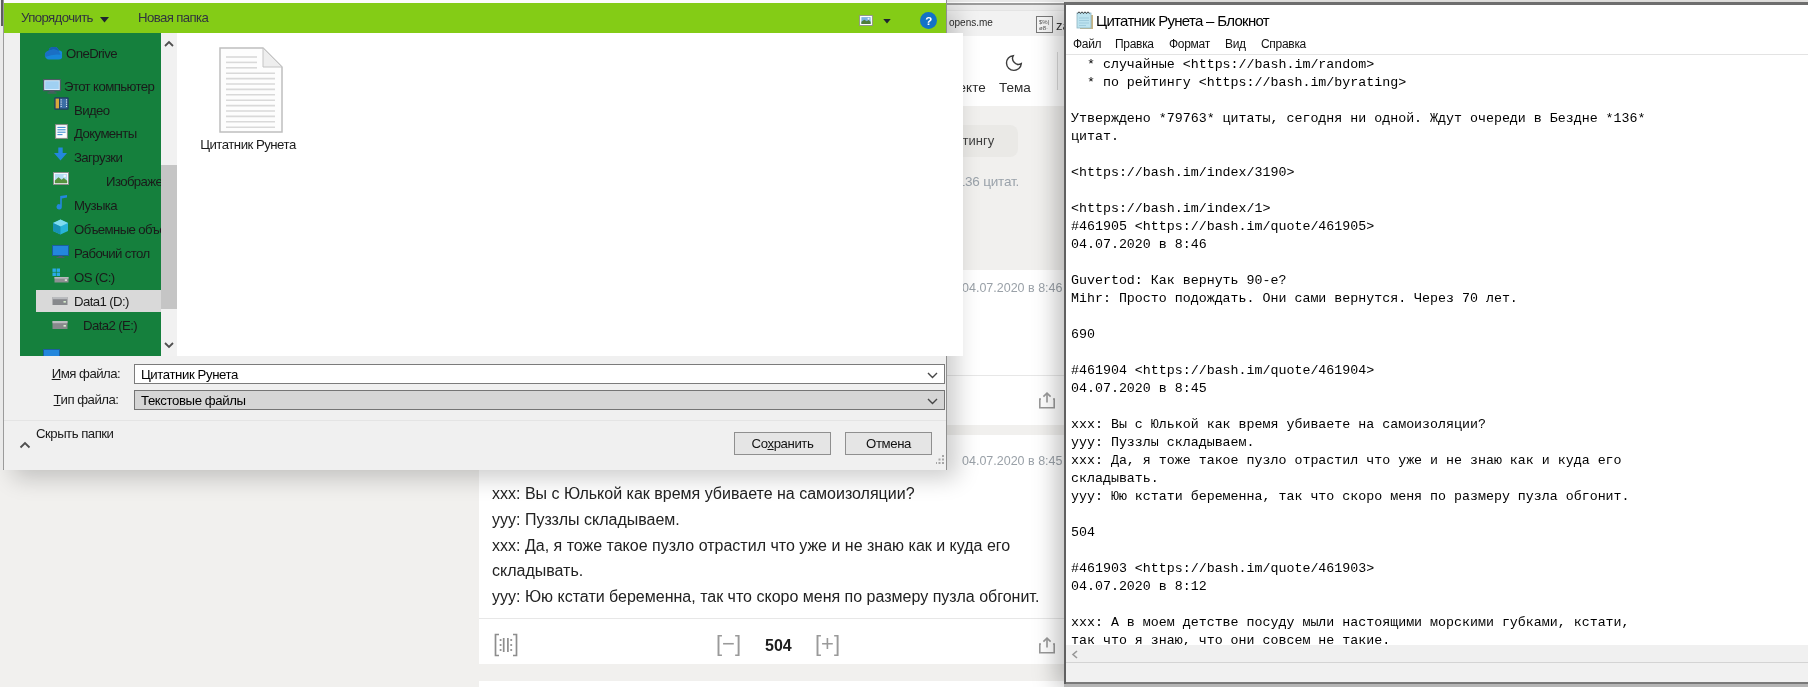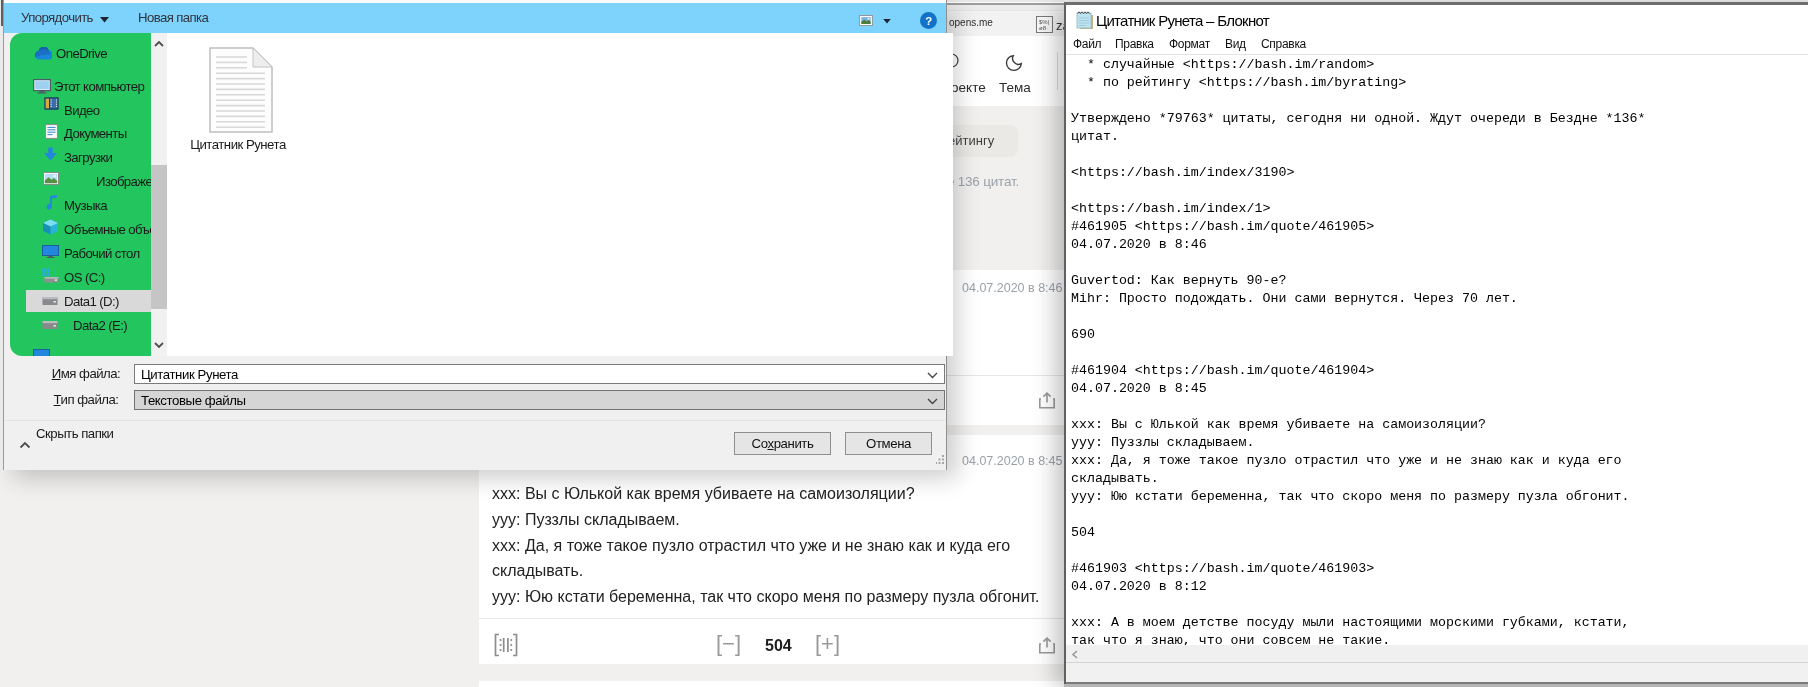--- a/index.html
+++ b/index.html
@@ -24,23 +24,23 @@
 #chiprating span{position:absolute;left:18px;top:8px;font-size:13px;color:#3f3f3f;}
 #graysub{position:absolute;left:810px;top:174px;font-size:13.5px;color:#9aa2aa;letter-spacing:-0.2px;}
 .card{position:absolute;left:479px;width:611px;background:#ffffff;}
 .qdate{position:absolute;font-size:12.5px;color:#9aa1a8;}
 .csep{position:absolute;left:479px;width:611px;height:1px;background:#e7e7e7;}
 .quote{position:absolute;left:492px;font-size:16px;line-height:25.8px;color:#222222;}
 .ctrl{position:absolute;color:#9a9a9a;}
 
 #dialog{position:absolute;left:3px;top:0;width:944px;height:470px;background:#f0f0f0;border-left:1px solid #9b9b9b;border-right:1px solid #8f8f8f;border-bottom:1px solid #8f8f8f;box-sizing:border-box;box-shadow:10px 8px 22px rgba(0,0,0,0.2);font-size:13.2px;letter-spacing:-0.4px;color:#1a1a1a;}
 #dlgtopsliver{position:absolute;left:0;top:0;width:100%;height:3px;background:#fbfbfb;}
-#dlgtoolbar{position:absolute;left:0;top:3px;width:100%;height:30px;background:#7dd3fc;}
+#dlgtoolbar{position:absolute;left:0;top:3px;width:100%;height:30px;background:#84cc16;}
 #dlgtoolbar .tbtext{position:absolute;top:7px;font-size:13.2px;color:#31343f;letter-spacing:-0.6px;}
-#dlgbody{position:absolute;left:6px;top:33px;width:100%;height:323px;background:#22c55e;border-radius:12px;}
+#dlgbody{position:absolute;left:16px;top:33px;width:100%;height:323px;background:#15803d;}
 #navpane{position:absolute;left:0;top:0;width:141px;height:323px;overflow:hidden;}
 .navitem{position:absolute;font-size:13.2px;color:#1a1a1a;letter-spacing:-0.6px;white-space:nowrap;}
 #navsel{position:absolute;left:16px;top:257px;width:125px;height:22px;background:#d9d9d9;}
 #navscroll{position:absolute;left:141px;top:0;width:16px;height:323px;background:#f1f1f1;}
 #navthumb{position:absolute;left:0;top:132px;width:16px;height:144px;background:#c5c5c5;}
 .scrollarrow{position:absolute;left:2px;width:12px;height:12px;}
 #filearea{position:absolute;left:157px;top:0;width:786px;height:323px;background:#ffffff;}
 #dlgbottom{position:absolute;left:0;top:356px;width:100%;height:114px;background:#f0f0f0;}
 .fldlabel{position:absolute;font-size:13.2px;color:#1a1a1a;letter-spacing:-0.5px;text-align:center;width:84px;}
 #fname{position:absolute;left:130px;top:8px;width:811px;height:20px;background:#fff;border:1px solid #7b7b7b;box-sizing:border-box;}

